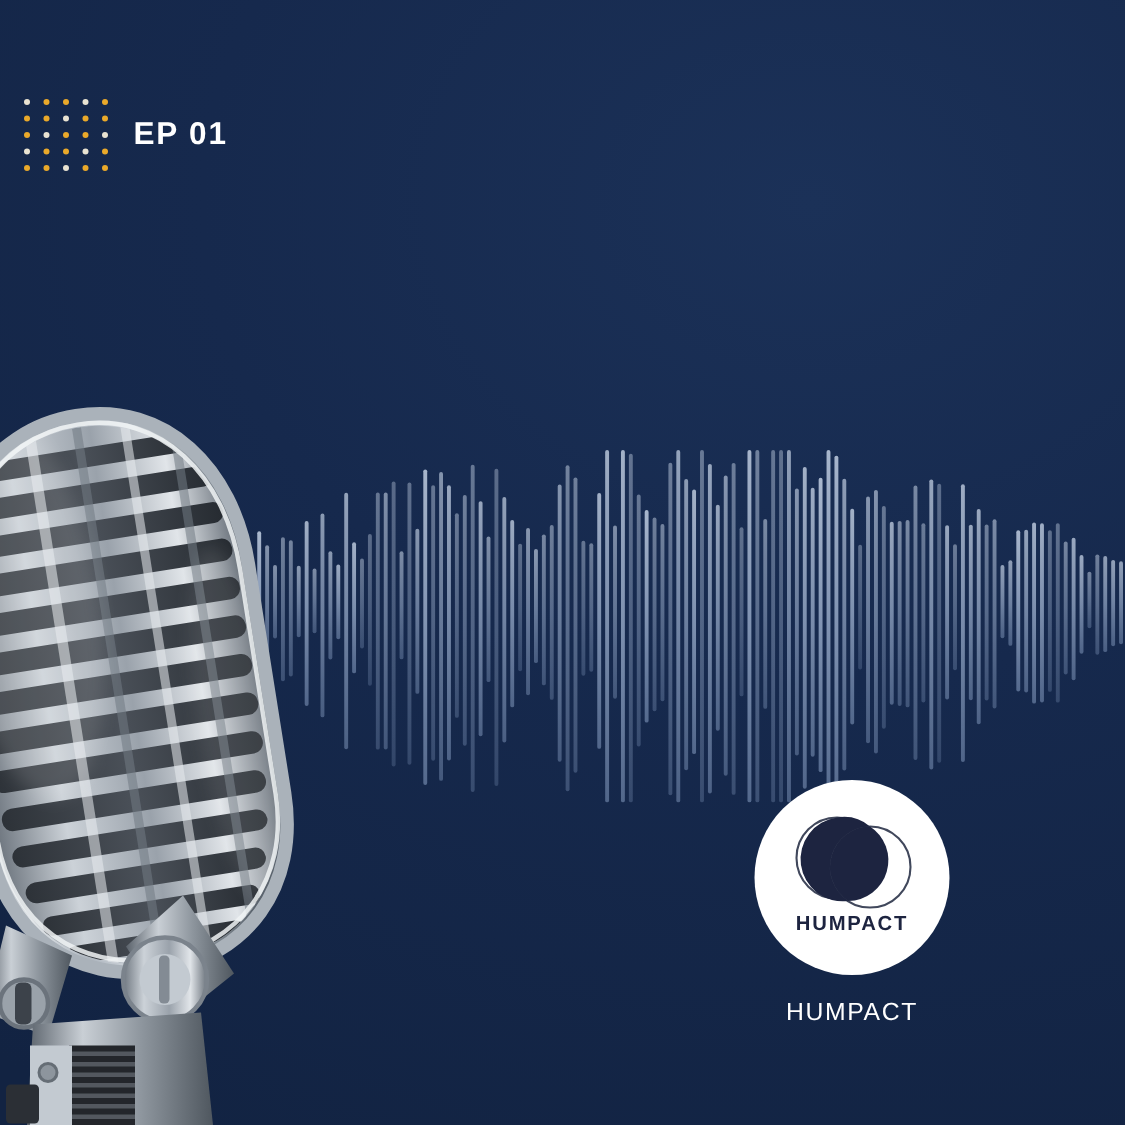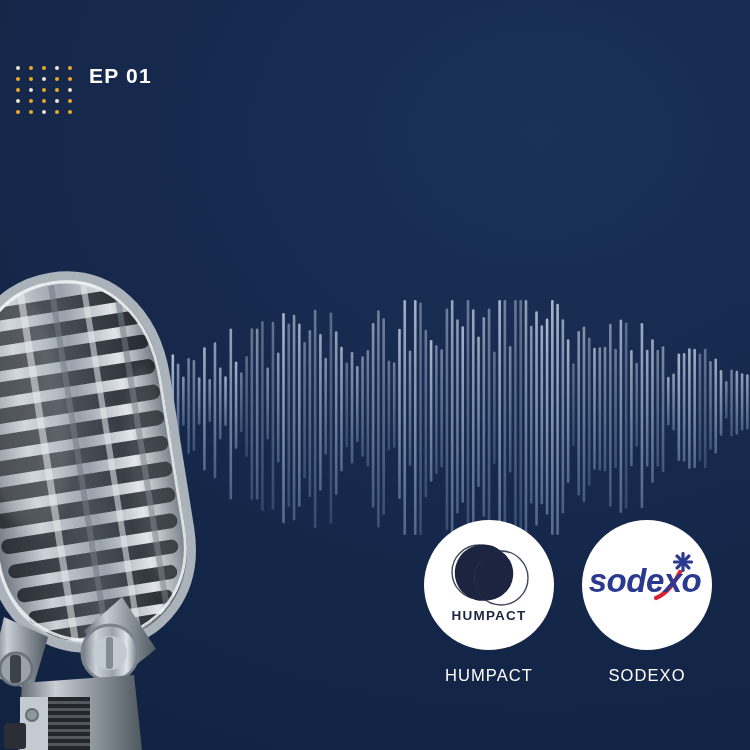--- a/index.html
+++ b/index.html
@@ -20,21 +20,21 @@
   
   #bg-gradient{
     position:absolute; inset:0;
     background:
       radial-gradient(120% 95% at 72% 18%, #1b3158 0%, #16294d 45%, #122342 100%);
   }
 
   
   #ep-row{
     position:absolute; left:14px; top:64px;
-    display:flex; align-items:flex-start; gap:16px;
+    display:flex; align-items:center; gap:16px;
     z-index:40;
   }
   #dot-grid{
     display:grid;
     grid-template-columns:repeat(5, 7px);
     grid-template-rows:repeat(5, 7px);
     gap:4px 6px;
   }
   #dot-grid i{
     display:block; width:4px; height:4px; border-radius:50%;
@@ -427,32 +427,15 @@
           <circle cx="55" cy="52" r="27" fill="none" stroke="#41485c" stroke-width="1.4"></circle>
           <circle cx="77" cy="58" r="27" fill="none" stroke="#41485c" stroke-width="1.4"></circle>
           <path d="M77 31 A27 27 0 0 0 62.5 80.6 A27 27 0 0 0 77 31 Z" fill="#1d2440"></path>
           <path d="M55 25 A27 27 0 0 1 77 31 A27 27 0 0 0 62.5 80.6 A27 27 0 0 1 55 25 Z" fill="#1d2440"></path>
           <text class="humpact-wordmark" x="65" y="100" text-anchor="middle" font-family="Liberation Sans, sans-serif">HUMPACT</text>
         </svg>
       </div>
       <div class="partner-name">HUMPACT</div>
     </div>
 
-    <div class="partner">
-      <div class="badge">
-        <svg viewBox="0 0 130 130" width="130" height="130">
-
-          <path d="M74 78 C84 74 92 64 98 52" fill="none" stroke="#d92231" stroke-width="4.2" stroke-linecap="round"></path>
-
-          <g fill="#2b3990" transform="translate(101,42)">
-            <rect x="-1.6" y="-10" width="3.2" height="20" rx="1.4"></rect>
-            <rect x="-10" y="-1.6" width="20" height="3.2" rx="1.4"></rect>
-            <rect x="-1.6" y="-10" width="3.2" height="20" rx="1.4" transform="rotate(45)"></rect>
-            <rect x="-1.6" y="-10" width="3.2" height="20" rx="1.4" transform="rotate(-45)"></rect>
-          </g>
-          <text x="63" y="72" text-anchor="middle" font-family="Liberation Sans, sans-serif" font-size="33" font-weight="bold" font-style="italic" fill="#2b3990" letter-spacing="-0.5">sodexo</text>
-        </svg>
-      </div>
-      <div class="partner-name">SODEXO</div>
-    </div>
 
   </div>
 </div>
 
 </body></html>

